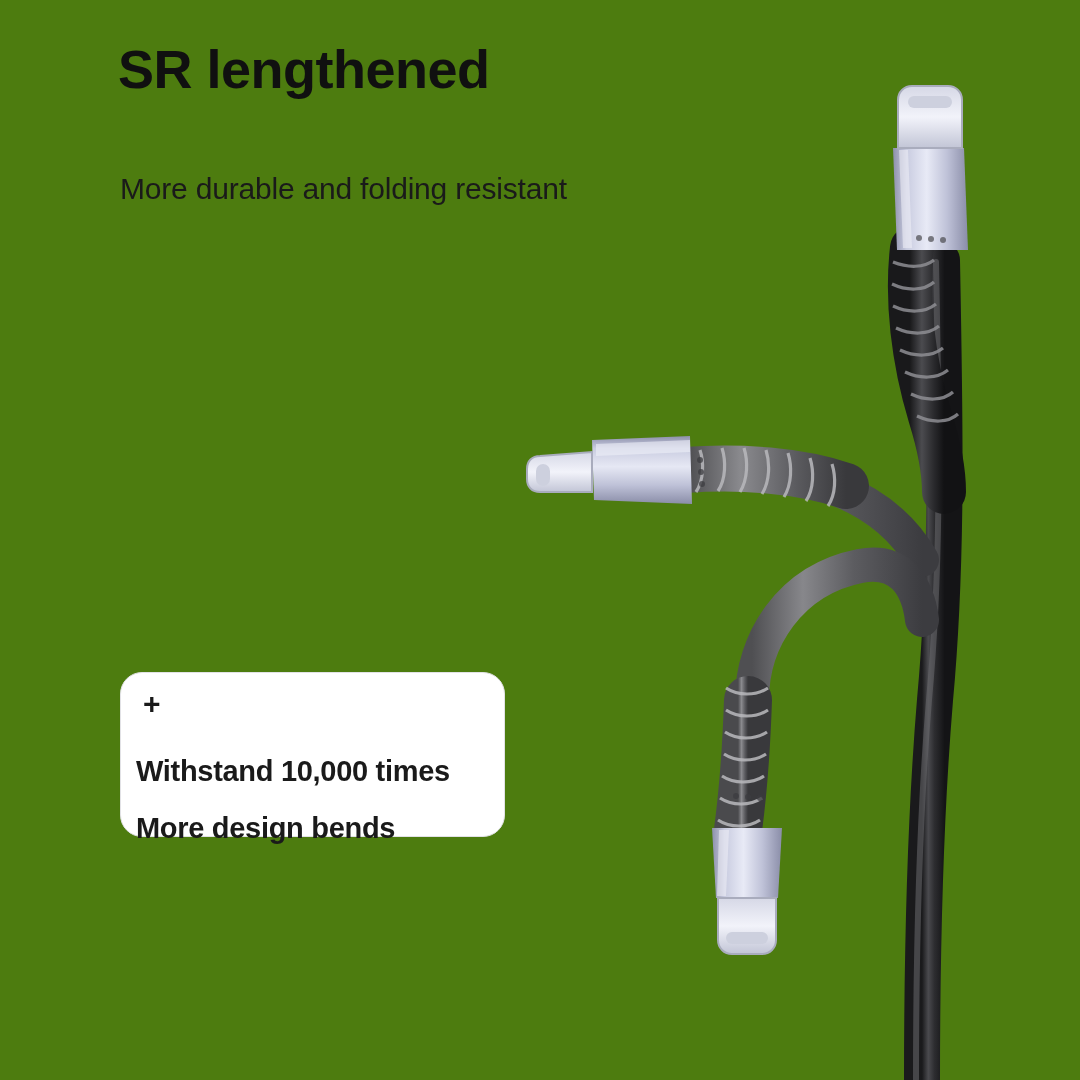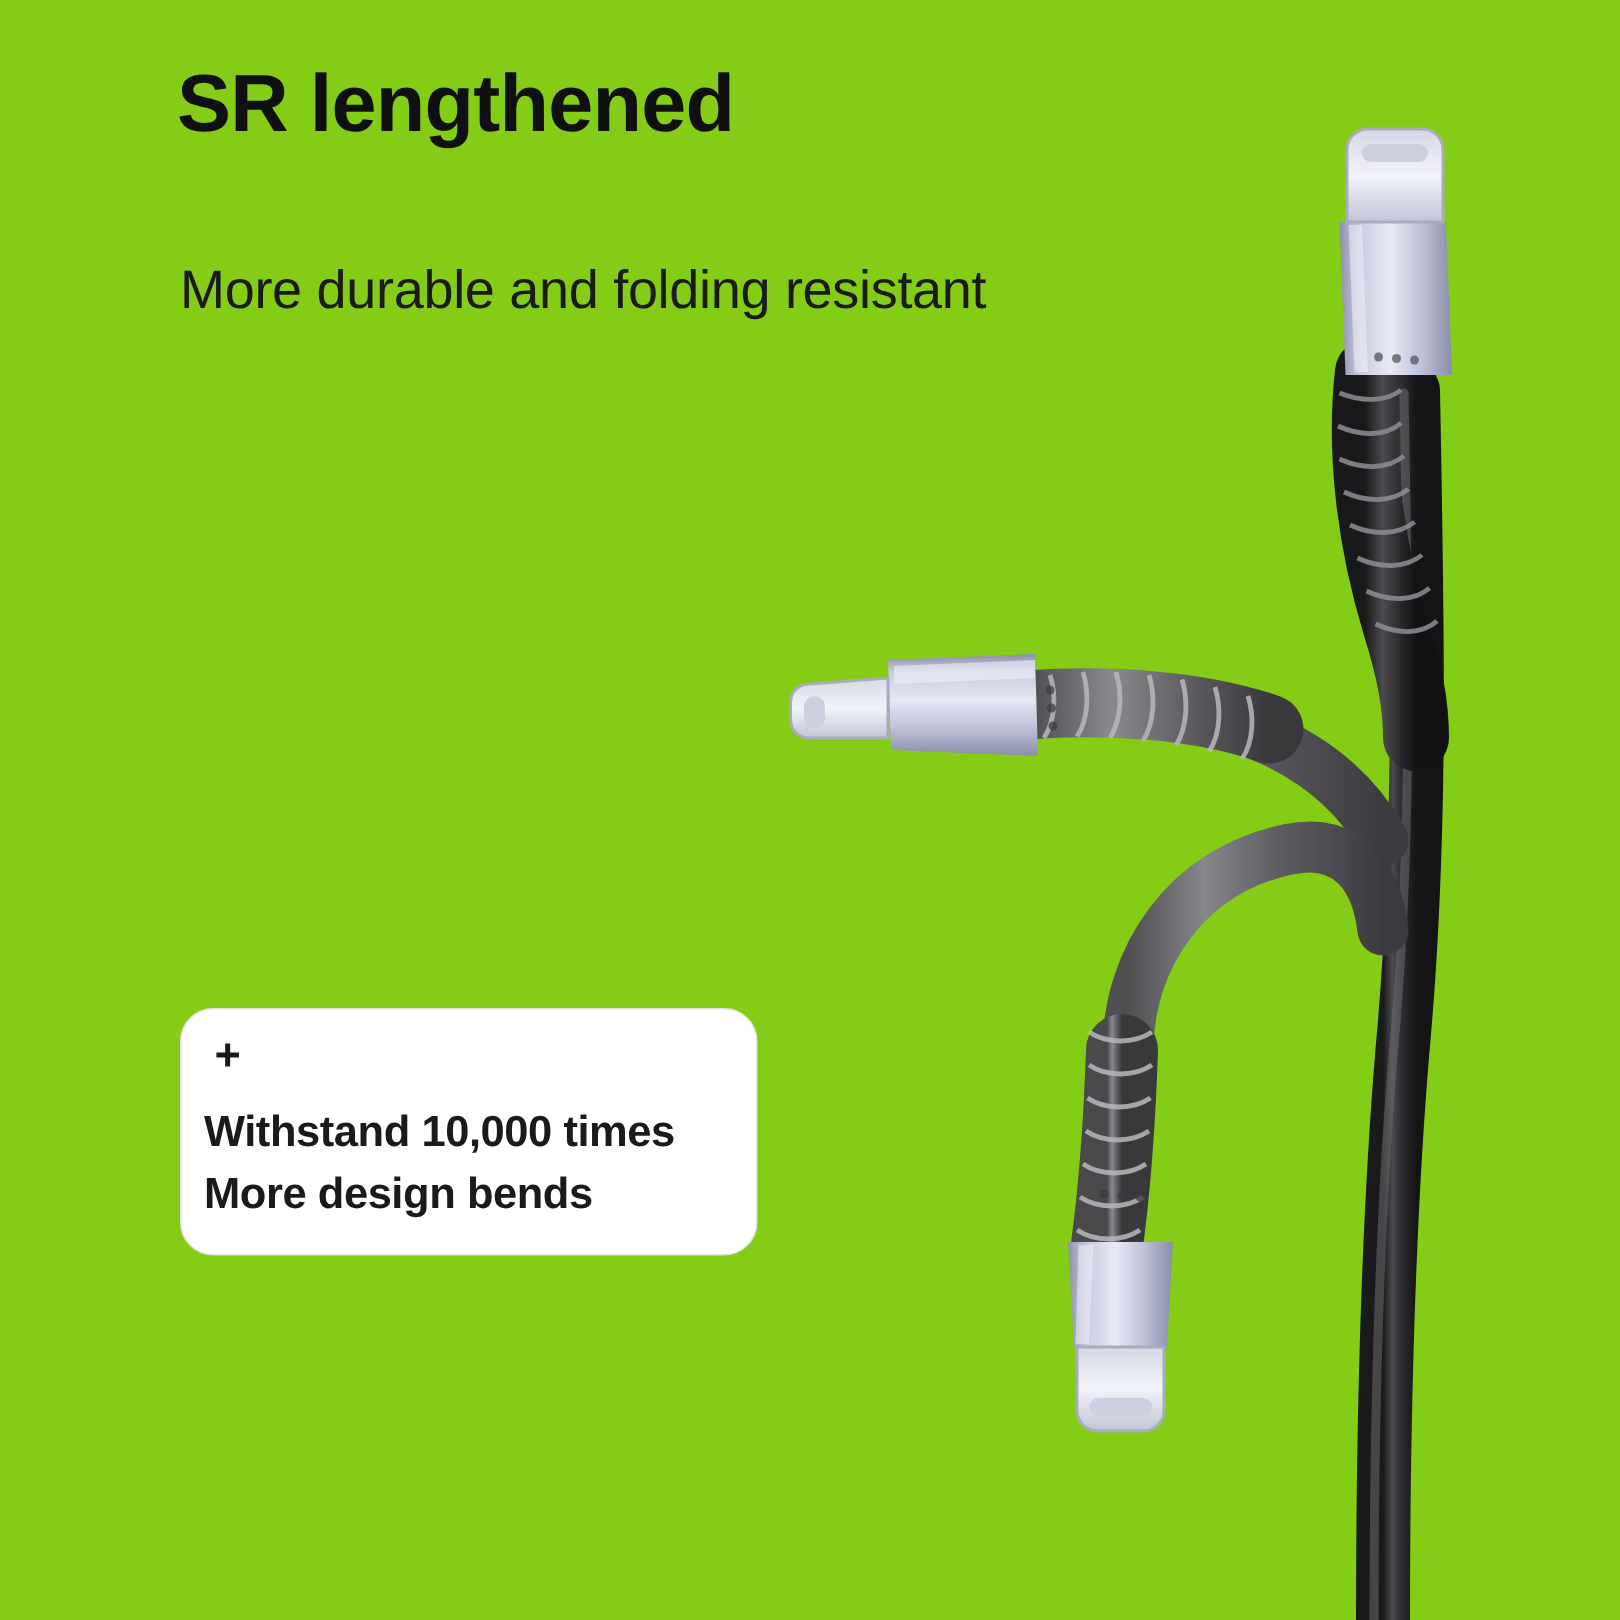--- a/index.html
+++ b/index.html
@@ -7,21 +7,21 @@
     padding: 0;
     background: #ffffff;
   }
   body {
     font-family: "Liberation Sans", sans-serif;
   }
   .page {
     position: relative;
     width: 1080px;
     height: 1080px;
-    background: #84cc16;
+    background: #4d7c0f;
     overflow: hidden;
   }
 
   
   .headline {
     position: absolute;
     left: 118px;
     top: 38px;
     width: 700px;
   }
@@ -30,21 +30,21 @@
     font-weight: 700;
     color: #101010;
     line-height: 1.18;
     letter-spacing: -0.5px;
     white-space: nowrap;
   }
   .subhead {
     position: absolute;
     left: 120px;
     top: 172px;
-    font-size: 36px;
+    font-size: 30px;
     font-weight: 500;
     color: #1a1a1a;
     letter-spacing: -0.2px;
     white-space: nowrap;
     text-align: center;
   }
 
   
   .feature-card {
     position: absolute;
@@ -72,20 +72,21 @@
     top: 62px;
     width: 370px;
   }
   .feature-line {
     font-size: 29px;
     font-weight: 600;
     color: #1a1a1a;
     line-height: 1.42;
     letter-spacing: -0.3px;
     white-space: nowrap;
+    margin-top: 16px;
   }
 
   
   .product-stage {
     position: absolute;
     left: 0;
     top: 0;
     width: 1080px;
     height: 1080px;
     pointer-events: none;

